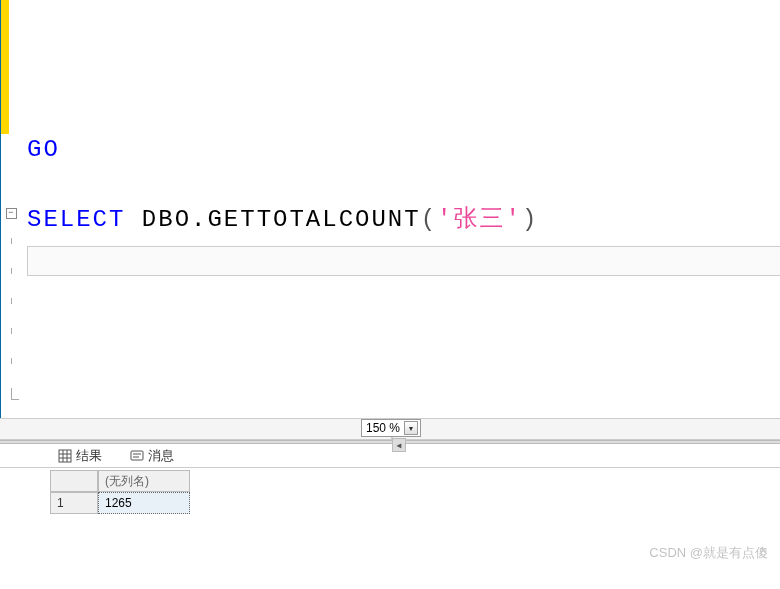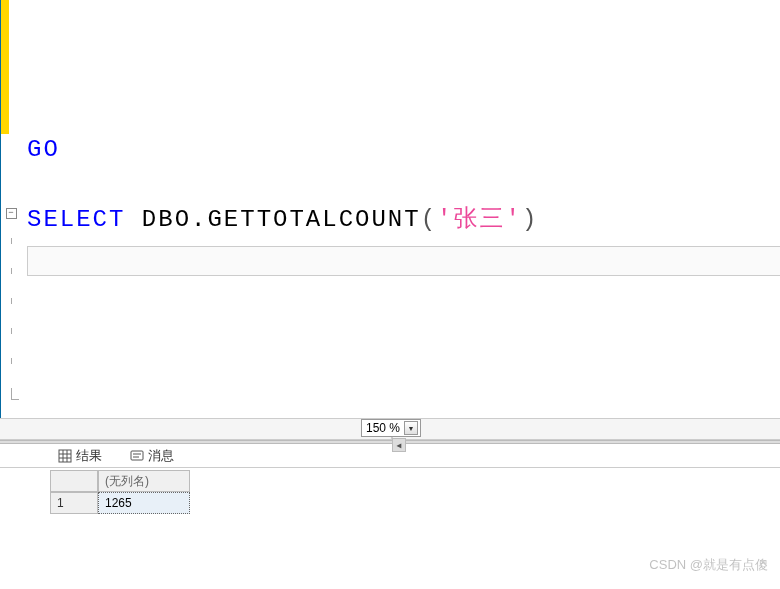--- a/index.html
+++ b/index.html
@@ -218,21 +218,21 @@
     }
     .vsplit-bar {
       height: 4px;
       background: #ddd;
       border-top: 1px solid #bbb;
       border-bottom: 1px solid #bbb;
     }
     .watermark {
       position: absolute;
       right: 12px;
-      bottom: 15px;
+      bottom: 27px;
       font-size: 13px;
       color: rgba(0,0,0,0.25);
       font-family: 'Microsoft YaHei', sans-serif;
       pointer-events: none;
     }
     .code-content-wrap {
       position: relative;
       height: 100%;
     }
   </style>

